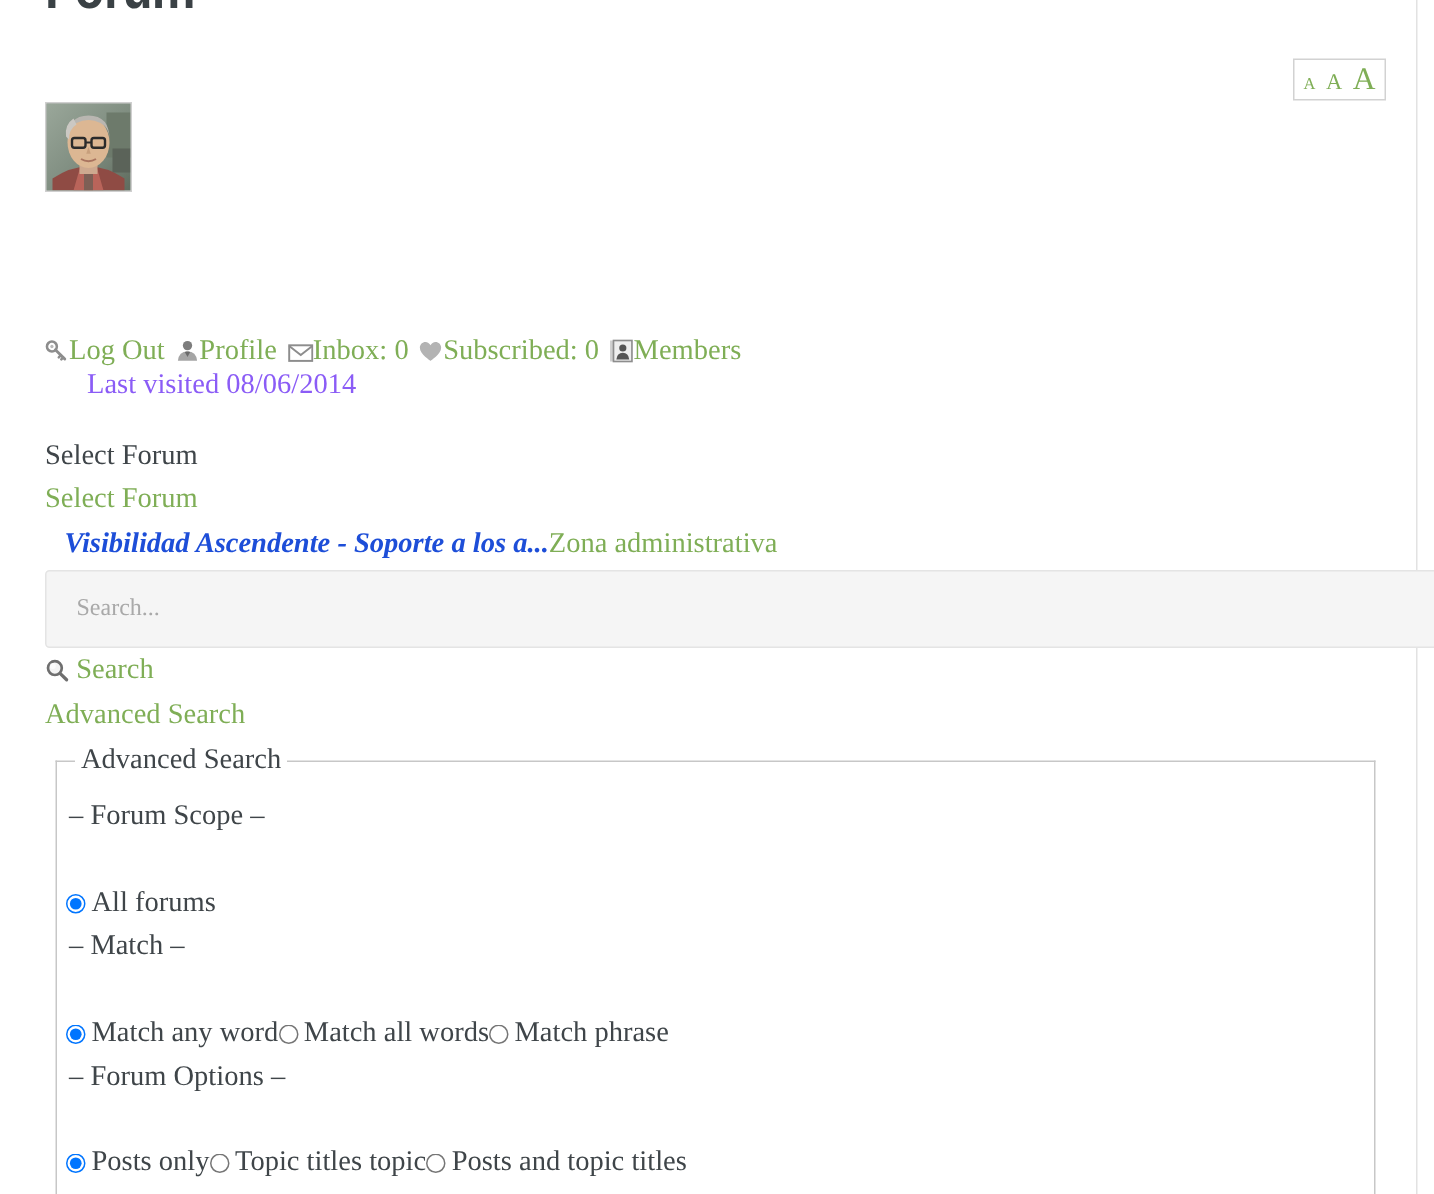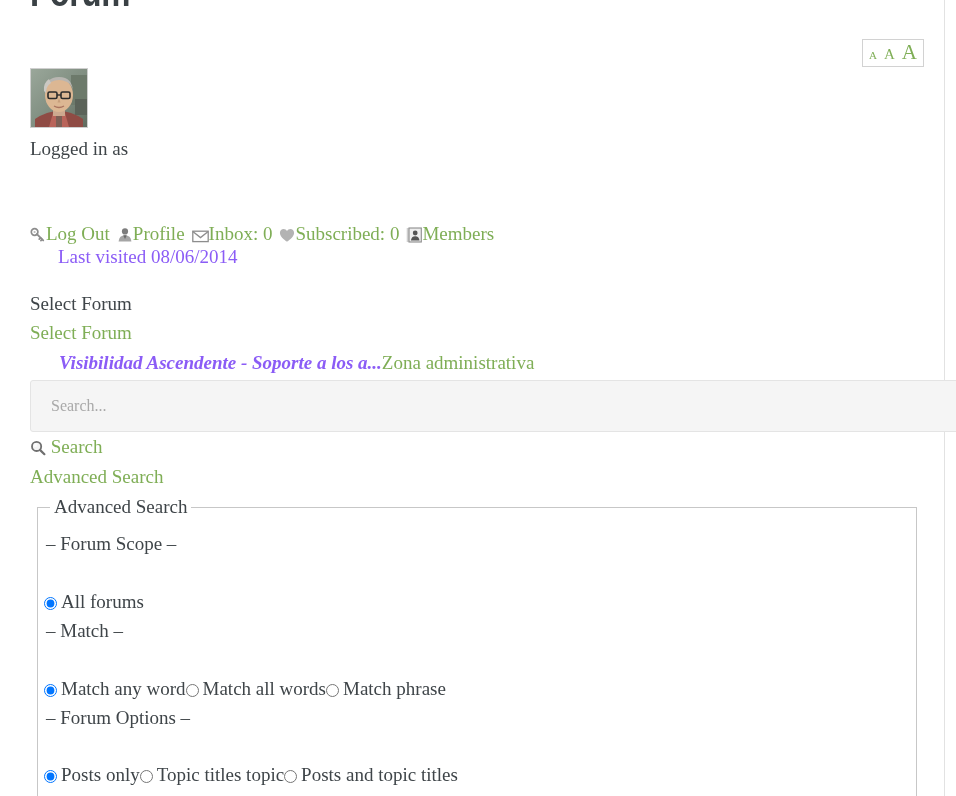--- a/index.html
+++ b/index.html
@@ -157,22 +157,21 @@
     position: absolute;
     left: 28px;
     top: 350px;
     font-size: 19px;
     line-height: 25px;
     white-space: nowrap;
   }
   .forum-option-row .opt-current {
     font-weight: bold;
     font-style: italic;
-    color: #8b5cf6;
-    margin-left: 16px;
+    color: #1d4ed8;
   }
   .forum-option-row .opt-admin {
     color: #7fae56;
     text-decoration: none;
   }
 
   
   .search-box {
     position: absolute;
     left: 15px;
@@ -312,21 +311,20 @@
         <rect x="17" y="23" width="9" height="6.5" rx="1.6" fill="none" stroke="#2b2b2b" stroke-width="1.6"></rect>
         <rect x="30" y="23" width="9" height="6.5" rx="1.6" fill="none" stroke="#2b2b2b" stroke-width="1.6"></rect>
         <line x1="26" y1="26" x2="30" y2="26" stroke="#2b2b2b" stroke-width="1.4"></line>
 
         <path d="M28 29 L26.5 33.5 L29.5 33.5 Z" fill="#c79f7c"></path>
         <path d="M23 37 Q28 40 33 37" stroke="#a9745f" stroke-width="1.3" fill="none"></path>
       </svg>
     </div>
 
     <div class="logged-block">
-      <div>Logged in as</div>
     </div>
 
     <div class="member-links">
       <span class="ico">
         <svg width="16" height="16" viewBox="0 0 16 16">
           <circle cx="4.6" cy="5" r="3.3" fill="none" stroke="#8d8d8d" stroke-width="1.7"></circle>
           <circle cx="4.6" cy="5" r="1.1" fill="#b9b9b9"></circle>
           <path d="M6.9 7.1 L13.2 13.4" stroke="#8d8d8d" stroke-width="1.9" stroke-linecap="round"></path>
           <path d="M10.6 10.8 L9.2 12.2" stroke="#8d8d8d" stroke-width="1.7" stroke-linecap="round"></path>
           <path d="M12.1 12.3 L10.9 13.6" stroke="#8d8d8d" stroke-width="1.7" stroke-linecap="round"></path>

